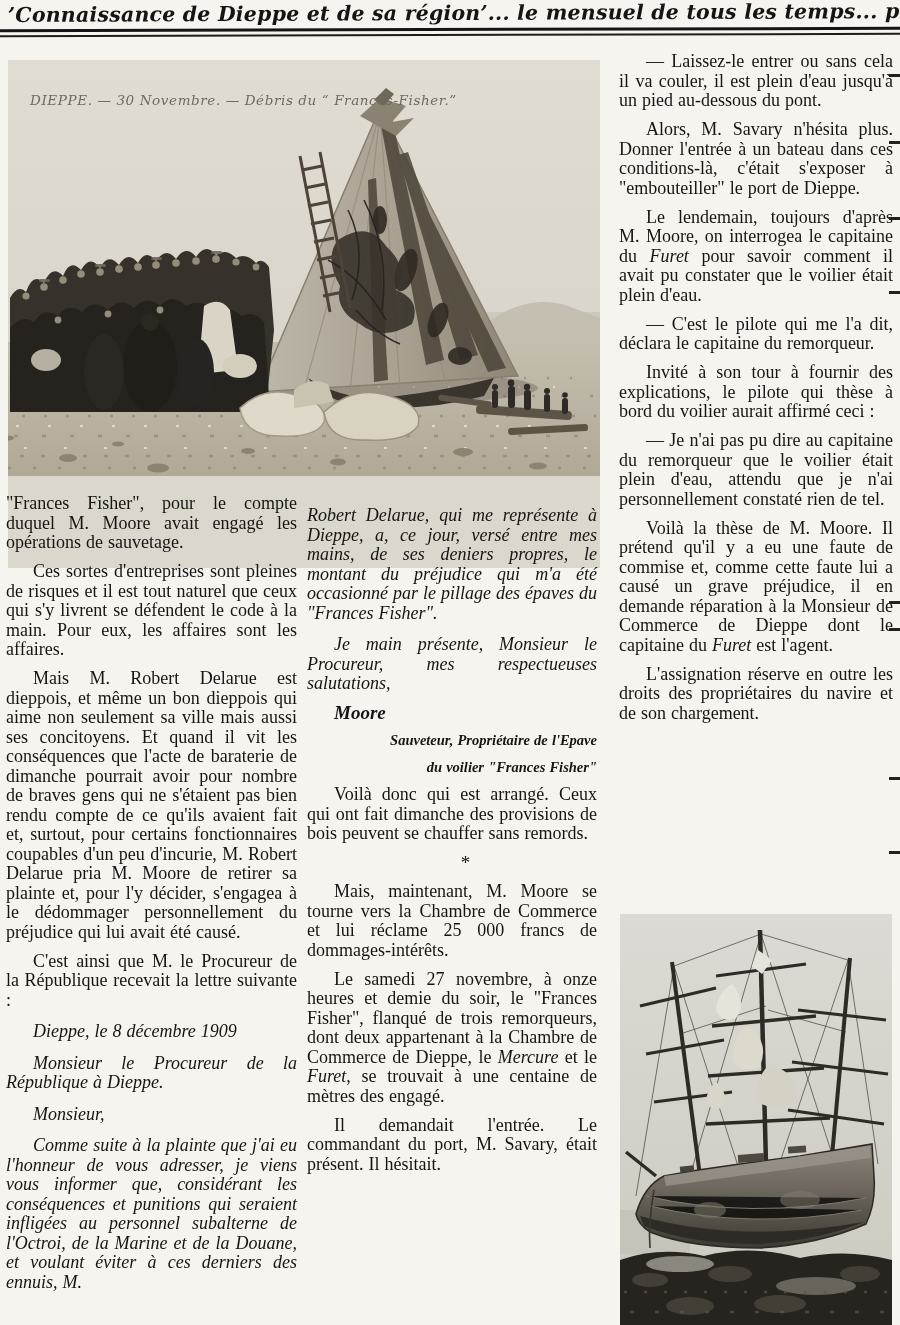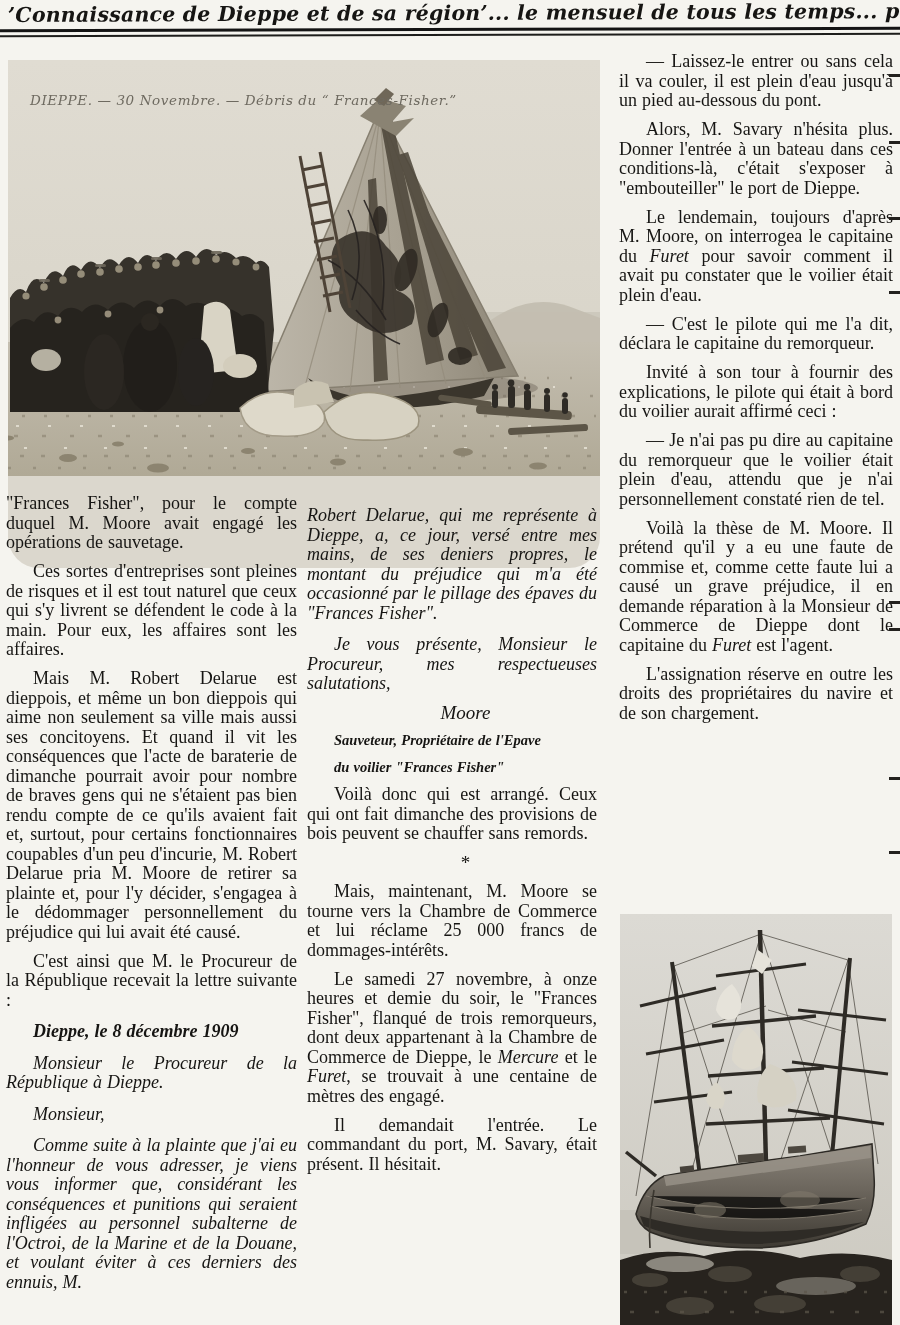--- a/index.html
+++ b/index.html
@@ -12,41 +12,41 @@
   
   .masthead {
     position:absolute; top:1px; left:8px; right:4px;
     font-family:"DejaVu Serif", serif; font-style:italic; font-weight:700;
     font-size:20.5px; letter-spacing:0.2px; white-space:nowrap;
     transform:rotate(-0.25deg);
   }
   .rule-a { position:absolute; top:28px; left:0; width:900px; height:3px; background:#141414; transform:rotate(-0.15deg);}
   .rule-b { position:absolute; top:34px; left:0; width:900px; height:2px; background:#1d1d1b; transform:rotate(-0.15deg);}
   
-  .photo-top { position:absolute; left:8px; top:60px; width:592px; height:508px; background:#dbd7cd;border-radius:31px; }
+  .photo-top { position:absolute; left:8px; top:60px; width:592px; height:508px; background:#dbd7cd; }
   .photo-top svg, .photo-bottom svg { display:block; }
   .photo-caption {
     position:absolute; left:22px; top:32px;
     font-family:"DejaVu Serif", serif; font-style:italic;
     font-size:13.5px; color:#6e6a60; letter-spacing:0.6px;
   }
   .photo-bottom { position:absolute; left:620px; top:914px; width:272px; height:411px; background:#d6d3cb; }
   
   .col { position:absolute; font-size:18px; line-height:19.5px; text-align:justify;
          hyphens:auto; -webkit-hyphens:auto; word-spacing:0.5px; }
   .col1 { left:6px;   top:494px; width:291px; }
   .col2 { left:307px; top:494px; width:290px; }
   .col3 { left:619px; top:52px;  width:274px; }
   .col p { margin:0 0 9.5px 0; text-indent:27px; }
   .col p.noindent { text-indent:0; }
   .it { font-style:italic; }
   p.letter { font-style:italic;margin-top:12px; }
-  .dateline { text-indent:38px;font-weight:bold; }
-  .sig-name { text-align:center; font-style:italic; font-size:19px; margin:0 0 1px 46px; text-indent:0; }
-  .sig-sub  { text-align:left; font-style:italic; font-weight:700; font-size:14.5px;
+  .dateline { text-indent:38px; }
+  .sig-name { text-align:left; font-style:italic; font-size:19px; margin:0 0 1px 46px; text-indent:0;font-weight:bold; }
+  .sig-sub  { text-align:right; font-style:italic; font-weight:700; font-size:14.5px;
               line-height:17px; margin:0 0 0 30px; text-indent:0; }
   .sig-sub2 { margin-bottom:14px; }
   .star-sep { text-align:center; font-size:19px; margin:2px 0 8px 0; text-indent:0; }
   
   .edge-dash { position:absolute; width:11px; height:3px; background:#23211e; right:0; }
 </style>
 </head>
 <body>
 
 <div class="page">
@@ -235,37 +235,37 @@
     <p>Mais M. Robert Delarue est dieppois, et même un bon dieppois qui aime non seulement sa ville mais aussi ses concitoyens. Et quand il vit les conséquences que l'acte de baraterie de dimanche pourrait avoir pour nombre de braves gens qui ne s'étaient pas bien rendu compte de ce qu'ils avaient fait et, surtout, pour certains fonctionnaires coupables d'un peu d'incurie, M. Robert Delarue pria M. Moore de retirer sa plainte et, pour l'y décider, s'engagea à le dédommager personnellement du préjudice qui lui avait été causé.</p>
     <p>C'est ainsi que M. le Procureur de la République recevait la lettre suivante :</p>
     <p class="letter dateline">Dieppe, le 8 décembre 1909</p>
     <p class="letter">Monsieur le Procureur de la République à Dieppe.</p>
     <p class="letter">Monsieur,</p>
     <p class="letter">Comme suite à la plainte que j'ai eu l'honneur de vous adresser, je viens vous informer que, considérant les conséquences et punitions qui seraient infligées au personnel subalterne de l'Octroi, de la Marine et de la Douane, et voulant éviter à ces derniers des ennuis, M.</p>
   </div>
 
   <div class="col col2">
     <p class="letter noindent">Robert Delarue, qui me représente à Dieppe, a, ce jour, versé entre mes mains, de ses deniers propres, le montant du préjudice qui m'a été occasionné par le pillage des épaves du "Frances Fisher".</p>
-    <p class="letter">Je vous présente, Monsieur le Procureur, mes respectueuses salutations,</p>
+    <p class="letter">Je main présente, Monsieur le Procureur, mes respectueuses salutations,</p>
     <p class="sig-name">Moore</p>
     <p class="sig-sub">Sauveteur, Propriétaire de l'Epave</p>
     <p class="sig-sub sig-sub2">du voilier "Frances Fisher"</p>
     <p>Voilà donc qui est arrangé. Ceux qui ont fait dimanche des provisions de bois peuvent se chauffer sans remords.</p>
     <p class="star-sep">*</p>
     <p>Mais, maintenant, M. Moore se tourne vers la Chambre de Commerce et lui réclame 25 000 francs de dommages-intérêts.</p>
     <p><span>Le samedi 27 novembre, à onze heures et demie du soir, le "Frances Fisher", flanqué de trois remorqueurs, dont deux appartenant à la Chambre de Commerce de Dieppe, le </span><span class="it">Mercure</span><span> et le </span><span class="it">Furet</span><span>, se trouvait à une centaine de mètres des engagé.</span></p>
     <p>Il demandait l'entrée. Le commandant du port, M. Savary, était présent. Il hésitait.</p>
   </div>
 
   <div class="col col3">
     <p>— Laissez-le entrer ou sans cela il va couler, il est plein d'eau jusqu'à un pied au-dessous du pont.</p>
     <p>Alors, M. Savary n'hésita plus. Donner l'entrée à un bateau dans ces conditions-là, c'était s'exposer à "embouteiller" le port de Dieppe.</p>
     <p><span>Le lendemain, toujours d'après M. Moore, on interrogea le capitaine du </span><span class="it">Furet</span><span> pour savoir comment il avait pu constater que le voilier était plein d'eau.</span></p>
     <p>— C'est le pilote qui me l'a dit, déclara le capitaine du remorqueur.</p>
-    <p>Invité à son tour à fournir des explications, le pilote qui était à bord du voilier aurait affirmé ceci :</p>
+    <p>Invité à son tour à fournir des explications, le pilote qui thèse à bord du voilier aurait affirmé ceci :</p>
     <p>— Je n'ai pas pu dire au capitaine du remorqueur que le voilier était plein d'eau, attendu que je n'ai personnellement constaté rien de tel.</p>
     <p><span>Voilà la thèse de M. Moore. Il prétend qu'il y a eu une faute de commise et, comme cette faute lui a causé un grave préjudice, il en demande réparation à la Monsieur de Commerce de Dieppe dont le capitaine du </span><span class="it">Furet</span><span> est l'agent.</span></p>
     <p>L'assignation réserve en outre les droits des propriétaires du navire et de son chargement.</p>
   </div>
 
   <div class="photo-bottom">
     <svg width="272" height="411" viewBox="0 0 272 411">
       <defs>
         <linearGradient id="sky2" x1="0" y1="0" x2="0" y2="1">
           <stop offset="0" stop-color="#dcdad4"></stop>

